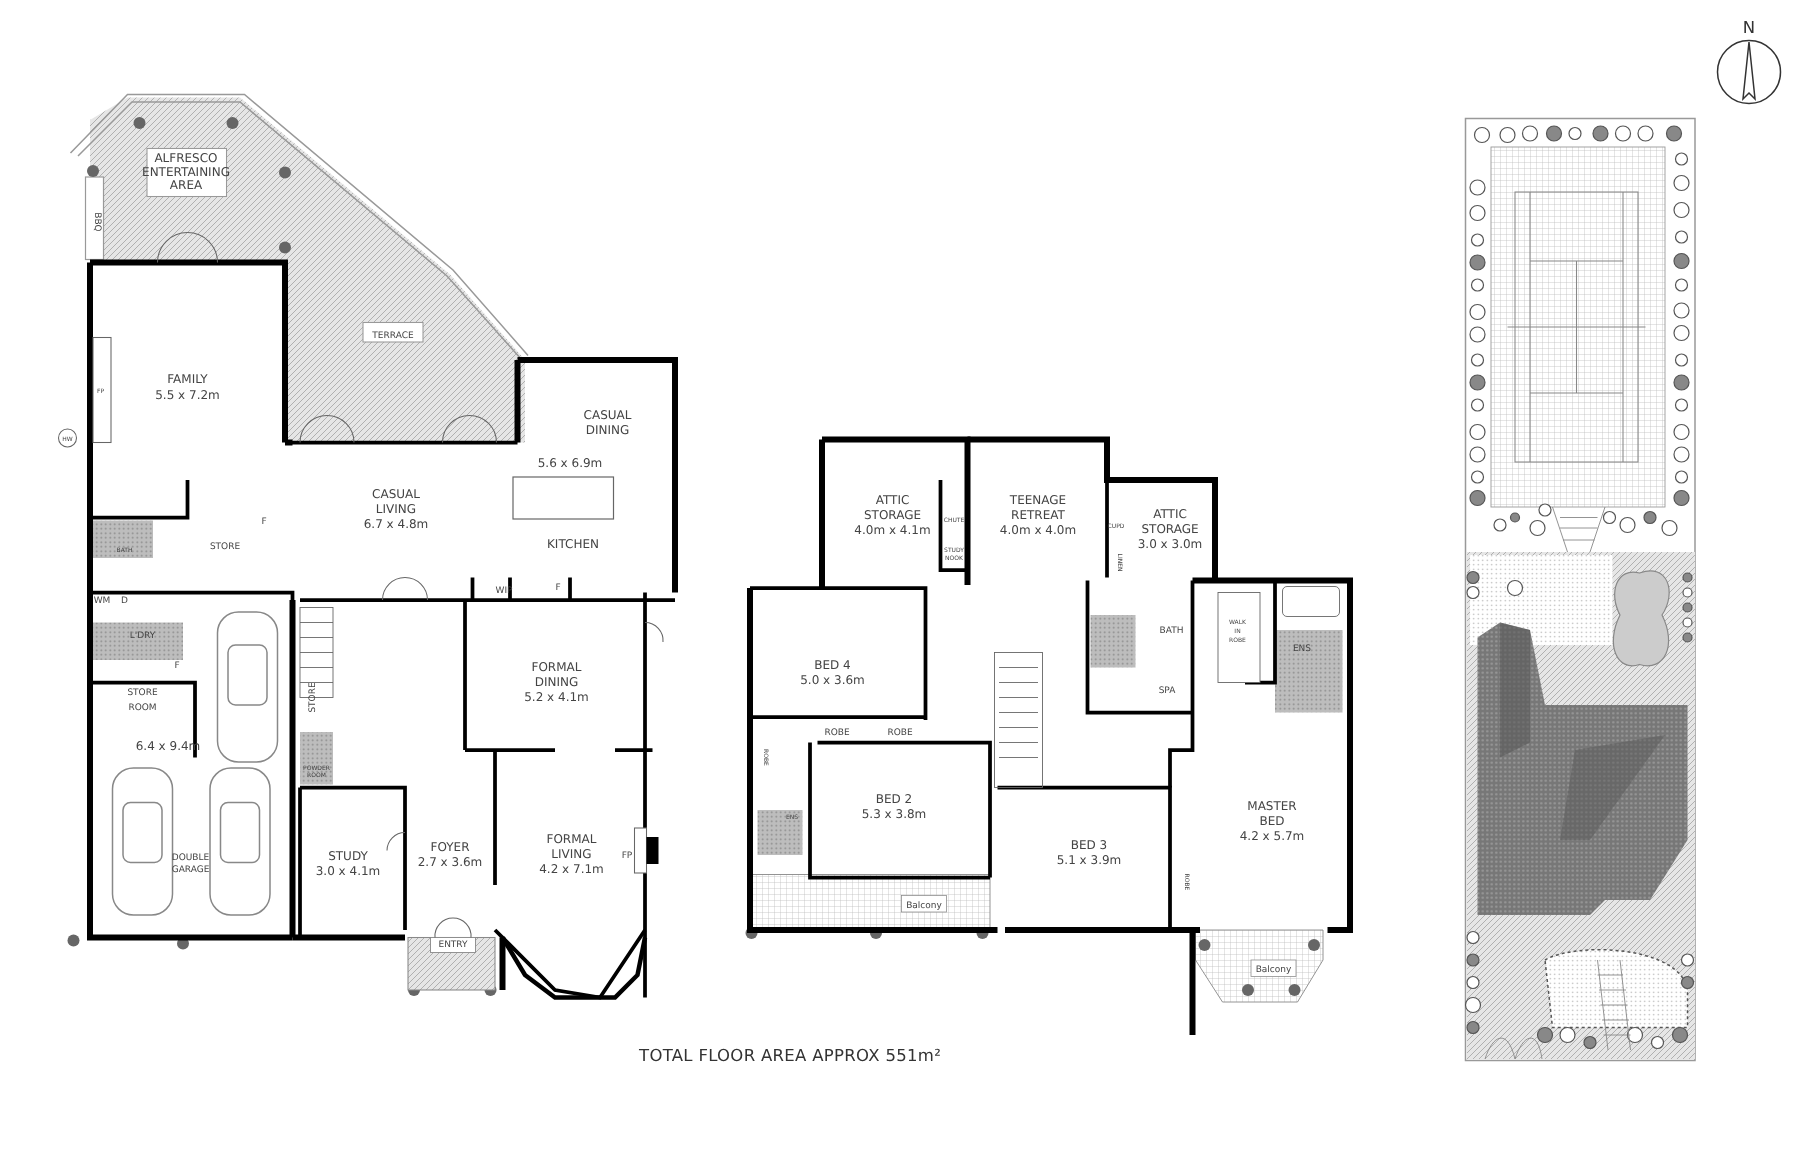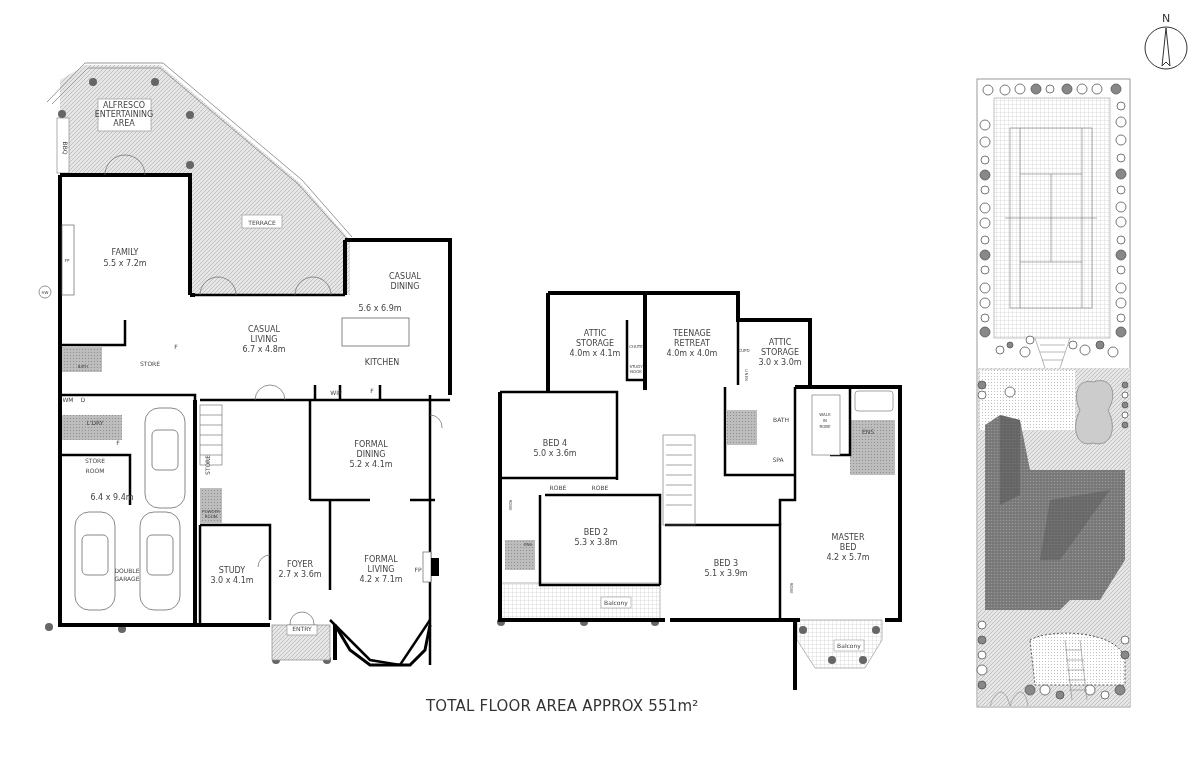--- a/index.html
+++ b/index.html
@@ -1,21 +1,21 @@
 <!DOCTYPE html>
 <html><head>
 <meta charset="utf-8">
 <style>
   html,body{margin:0;padding:0;background:#fff;}
   body{width:1200px;height:780px;position:relative;overflow:hidden;font-family:"DejaVu Sans",sans-serif;}
   svg{position:absolute;left:0;top:0;}
   .lbl{font-family:"DejaVu Sans",sans-serif;font-size:8px;fill:#444;text-anchor:middle;}
   .sm{font-size:6px;}
   .xs{font-size:4px;}
-  .total{position:absolute;left:426px;top:697px;font-family:"DejaVu Sans",sans-serif;font-size:15px;color:#333;letter-spacing:0.2px;}
+  .total{position:absolute;left:426px;top:697px;font-family:"DejaVu Sans",sans-serif;font-size:11px;color:#333;letter-spacing:0.2px;}
 </style>
 </head>
 <body>
 
 <svg width="1200" height="780" viewBox="0 0 1200 780">
   <defs>
     <pattern id="hatch" width="4" height="4" patternUnits="userSpaceOnUse">
       <rect width="4" height="4" fill="#e6e6e6"></rect>
       <path d="M0,4 L4,0" stroke="#aaa" stroke-width="0.6"></path>
     </pattern>

